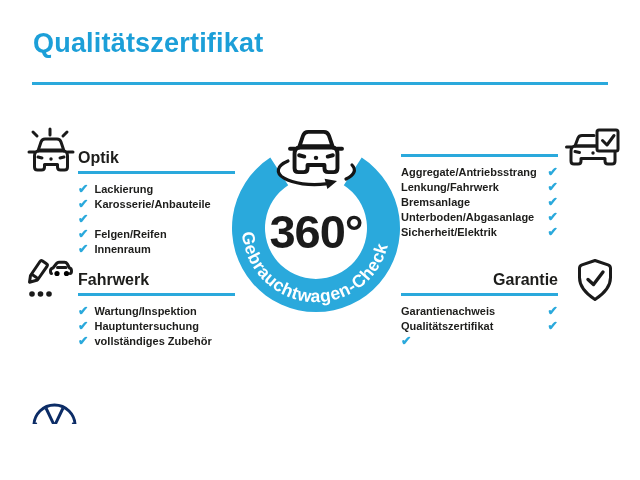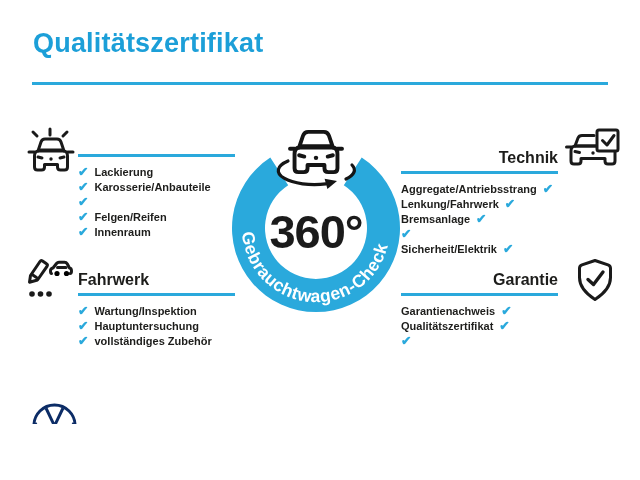--- a/index.html
+++ b/index.html
@@ -13,21 +13,21 @@
   #sec-optik{left:78px;top:149px;}
   #sec-technik{left:401px;top:149px;}
   #sec-wartung{left:78px;top:271px;}
   #sec-garantie{left:401px;top:271px;}
   .sec-heading{margin:0;font-size:16px;line-height:17px;font-weight:bold;color:#1d1d1b;}
   .right-col .sec-heading{text-align:right;}
   .sec-rule{height:2.5px;background:#2aa9dc;margin-top:5px;}
   .sec-list{margin-top:10px;display:flex;flex-direction:column;gap:3.2px;}
   .item{display:flex;align-items:center;gap:6px;height:11.8px;
         font-size:11px;font-weight:bold;color:#1d1d1b;white-space:nowrap;}
-  .right-col .item{justify-content:flex-start;}
+  .right-col .item{justify-content:space-between;}
   .check{color:#2aa9dc;font-size:12.5px;line-height:1;}
 
   .icon{position:absolute;}
   #icon-optik{left:26px;top:127px;}
   #icon-technik{left:565px;top:128px;}
   #icon-wartung{left:24px;top:254px;}
   #icon-garantie{left:572px;top:257px;}
   .icon path,.icon rect,.icon line{fill:none;stroke:#1a1a1a;stroke-width:3;
         stroke-linecap:round;stroke-linejoin:round;}
   .icon .fill{fill:#1a1a1a;stroke:none;}
@@ -63,20 +63,21 @@
     <path d="M13.5,23 H36.5"></path>
     <path d="M3,25 H8.5"></path>
       <path d="M41.5,25 H47"></path>
     <path d="M12,24 Q8.5,24.5 8.5,29 V40 Q8.5,43 11.5,43 H15.5 Q18.5,43 18.5,40 V37.5 H31.5 V40 Q31.5,43 34.5,43 H38.5 Q41.5,43 41.5,40 V29 Q41.5,24.5 38,24 Z"></path>
     <path d="M12,30 L16,31"></path>
       <path d="M38,30 L34,31"></path>
     <circle class="fill" cx="25" cy="32" r="1.7"></circle>
   </svg>
 
   <section id="sec-optik" class="section left-col">
+    <h2 class="sec-heading">Optik</h2>
     <div class="sec-rule"></div>
     <div class="sec-list">
       <div class="item">
           <span class="check">✔</span>
           <span>Lackierung</span>
         </div>
       <div class="item">
           <span class="check">✔</span>
           <span>Karosserie/Anbauteile</span>
         </div>
@@ -99,36 +100,36 @@
     <path d="M10,18 L13,10 Q14,7.5 17,7.5 H29"></path>
     <path d="M10.5,18 H45"></path>
     <path d="M10,18 Q6,18.5 6,23 V33 Q6,36 9,36 H13 Q16,36 16,33 V30.5 H40 V33 Q40,36 43,36 H47 Q50,36 50,33 V23 Q50,18.5 46,18 Z"></path>
     <path d="M10,23.5 L14.5,24.5"></path>
     <circle class="fill" cx="28" cy="25" r="1.7"></circle>
     <rect class="boxfill" x="32" y="2" width="21" height="21" rx="2"></rect>
     <path d="M37.5,12.5 L42,17 L49,7.5"></path>
   </svg>
 
   <section id="sec-technik" class="section right-col">
-    <h2 class="sec-heading">Technik</h2>
     <div class="sec-rule"></div>
     <div class="sec-list">
       <div class="item">
           <span>Aggregate/Antriebsstrang</span>
           <span class="check">✔</span>
         </div>
       <div class="item">
           <span>Lenkung/Fahrwerk</span>
           <span class="check">✔</span>
         </div>
       <div class="item">
           <span>Bremsanlage</span>
           <span class="check">✔</span>
         </div>
       <div class="item">
+          <span>Unterboden/Abgasanlage</span>
           <span class="check">✔</span>
         </div>
       <div class="item">
           <span>Sicherheit/Elektrik</span>
           <span class="check">✔</span>
         </div>
     </div>
   </section>
 
   <svg id="icon-wartung" class="icon" width="50" height="48" viewBox="0 0 50 48">

